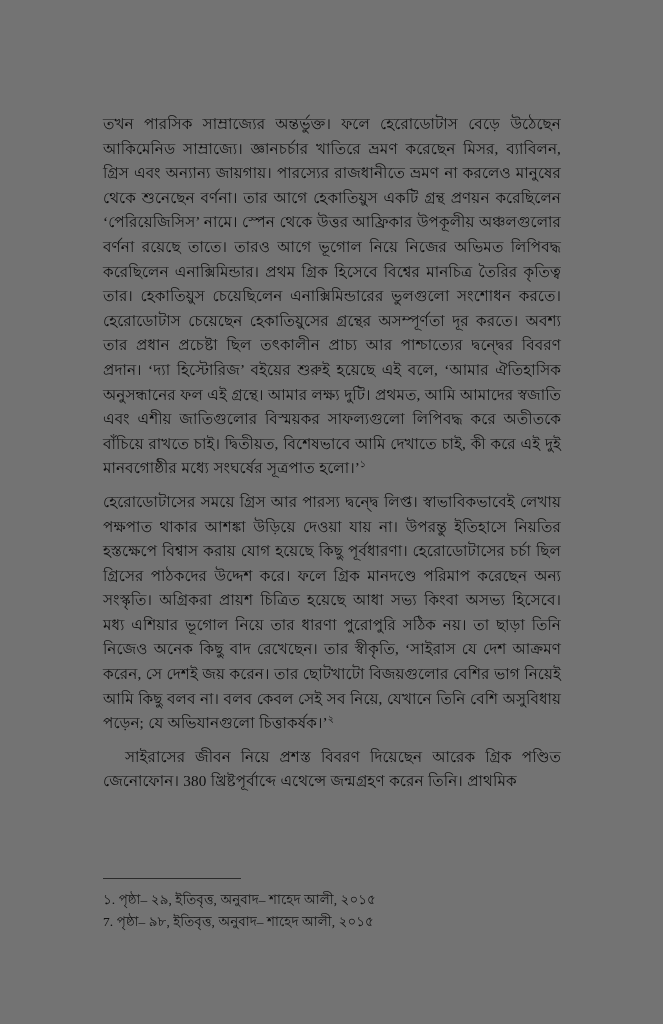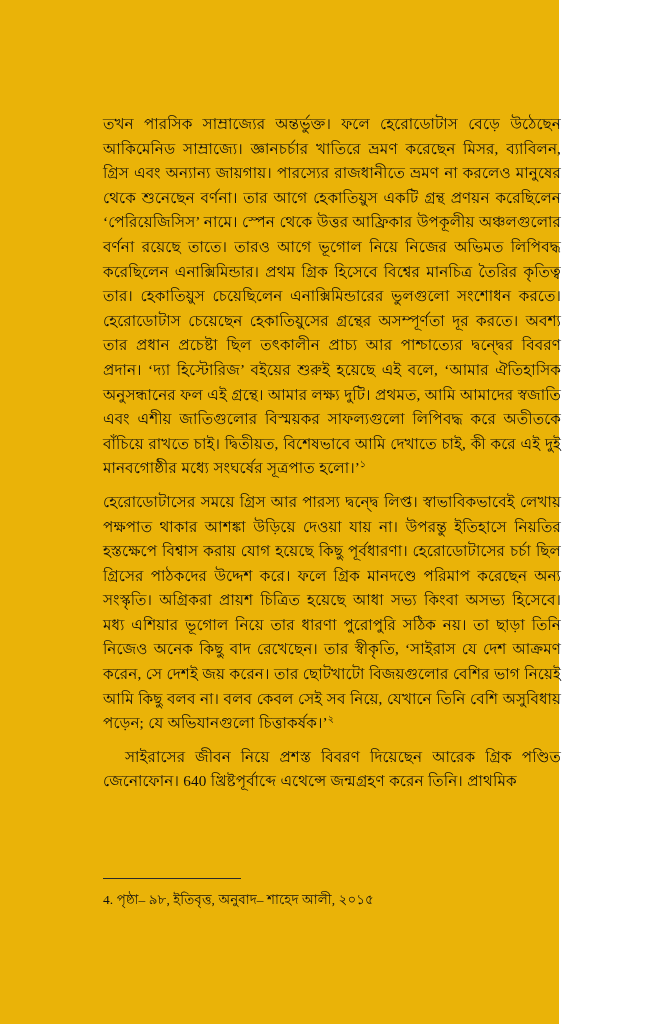--- a/index.html
+++ b/index.html
@@ -10,23 +10,23 @@
     width: 663px;
     height: 1024px;
     background: #ffffff;
     font-family: "Liberation Serif", "DejaVu Serif", serif;
     color: #111111;
     overflow: hidden;
   }
 
   .page {
     position: relative;
-    width: 559px;
+    width: 663px;
     height: 1024px;
-    background: #eab308;
+    background: #737373;
     box-sizing: border-box;
   }
 
   .text-column {
     position: absolute;
     left: 103px;
     top: 112px;
     width: 458px;
   }
 
@@ -85,22 +85,23 @@
 <body>
 
 <div class="page">
 
   <div class="text-column">
 
     <p class="body-paragraph"><span>তখন পারসিক সাম্রাজ্যের অন্তর্ভুক্ত। ফলে হেরোডোটাস বেড়ে উঠেছেন আকিমেনিড সাম্রাজ্যে। জ্ঞানচর্চার খাতিরে ভ্রমণ করেছেন মিসর, ব্যাবিলন, গ্রিস এবং অন্যান্য জায়গায়। পারস্যের রাজধানীতে ভ্রমণ না করলেও মানুষের থেকে শুনেছেন বর্ণনা। তার আগে হেকাতিয়ুস একটি গ্রন্থ প্রণয়ন করেছিলেন ‘পেরিয়েজিসিস’ নামে। স্পেন থেকে উত্তর আফ্রিকার উপকূলীয় অঞ্চলগুলোর বর্ণনা রয়েছে তাতে। তারও আগে ভূগোল নিয়ে নিজের অভিমত লিপিবদ্ধ করেছিলেন এনাক্সিমিন্ডার। প্রথম গ্রিক হিসেবে বিশ্বের মানচিত্র তৈরির কৃতিত্ব তার। হেকাতিয়ুস চেয়েছিলেন এনাক্সিমিন্ডারের ভুলগুলো সংশোধন করতে। হেরোডোটাস চেয়েছেন হেকাতিয়ুসের গ্রন্থের অসম্পূর্ণতা দূর করতে। অবশ্য তার প্রধান প্রচেষ্টা ছিল তৎকালীন প্রাচ্য আর পাশ্চাত্যের দ্বন্দ্বের বিবরণ প্রদান। ‘দ্যা হিস্টোরিজ’ বইয়ের শুরুই হয়েছে এই বলে, ‘আমার ঐতিহাসিক অনুসন্ধানের ফল এই গ্রন্থে। আমার লক্ষ্য দুটি। প্রথমত, আমি আমাদের স্বজাতি এবং এশীয় জাতিগুলোর বিস্ময়কর সাফল্যগুলো লিপিবদ্ধ করে অতীতকে বাঁচিয়ে রাখতে চাই। দ্বিতীয়ত, বিশেষভাবে আমি দেখাতে চাই, কী করে এই দুই মানবগোষ্ঠীর মধ্যে সংঘর্ষের সূত্রপাত হলো।’</span><span class="footnote-ref">১</span></p>
 
     <p class="body-paragraph gap-above"><span>হেরোডোটাসের সময়ে গ্রিস আর পারস্য দ্বন্দ্বে লিপ্ত। স্বাভাবিকভাবেই লেখায় পক্ষপাত থাকার আশঙ্কা উড়িয়ে দেওয়া যায় না। উপরন্তু ইতিহাসে নিয়তির হস্তক্ষেপে বিশ্বাস করায় যোগ হয়েছে কিছু পূর্বধারণা। হেরোডোটাসের চর্চা ছিল গ্রিসের পাঠকদের উদ্দেশ করে। ফলে গ্রিক মানদণ্ডে পরিমাপ করেছেন অন্য সংস্কৃতি। অগ্রিকরা প্রায়শ চিত্রিত হয়েছে আধা সভ্য কিংবা অসভ্য হিসেবে। মধ্য এশিয়ার ভূগোল নিয়ে তার ধারণা পুরোপুরি সঠিক নয়। তা ছাড়া তিনি নিজেও অনেক কিছু বাদ রেখেছেন। তার স্বীকৃতি, ‘সাইরাস যে দেশ আক্রমণ করেন, সে দেশই জয় করেন। তার ছোটখাটো বিজয়গুলোর বেশির ভাগ নিয়েই আমি কিছু বলব না। বলব কেবল সেই সব নিয়ে, যেখানে তিনি বেশি অসুবিধায় পড়েন; যে অভিযানগুলো চিত্তাকর্ষক।’</span><span class="footnote-ref">২</span></p>
 
-    <p class="body-paragraph gap-above indented"><span>সাইরাসের জীবন নিয়ে প্রশস্ত বিবরণ দিয়েছেন আরেক গ্রিক পণ্ডিত জেনোফোন। 640 খ্রিষ্টপূর্বাব্দে এথেন্সে জন্মগ্রহণ করেন তিনি। প্রাথমিক</span></p>
+    <p class="body-paragraph gap-above indented"><span>সাইরাসের জীবন নিয়ে প্রশস্ত বিবরণ দিয়েছেন আরেক গ্রিক পণ্ডিত জেনোফোন। 380 খ্রিষ্টপূর্বাব্দে এথেন্সে জন্মগ্রহণ করেন তিনি। প্রাথমিক</span></p>
 
   </div>
 
   <div class="footnote-block">
     <hr class="footnote-rule">
-    <p class="footnote-item">4. পৃষ্ঠা– ৯৮, ইতিবৃত্ত, অনুবাদ– শাহেদ আলী, ২০১৫</p>
+    <p class="footnote-item">১. পৃষ্ঠা– ২৯, ইতিবৃত্ত, অনুবাদ– শাহেদ আলী, ২০১৫</p>
+    <p class="footnote-item">7. পৃষ্ঠা– ৯৮, ইতিবৃত্ত, অনুবাদ– শাহেদ আলী, ২০১৫</p>
   </div>
 
 </div>
 
 </body></html>

